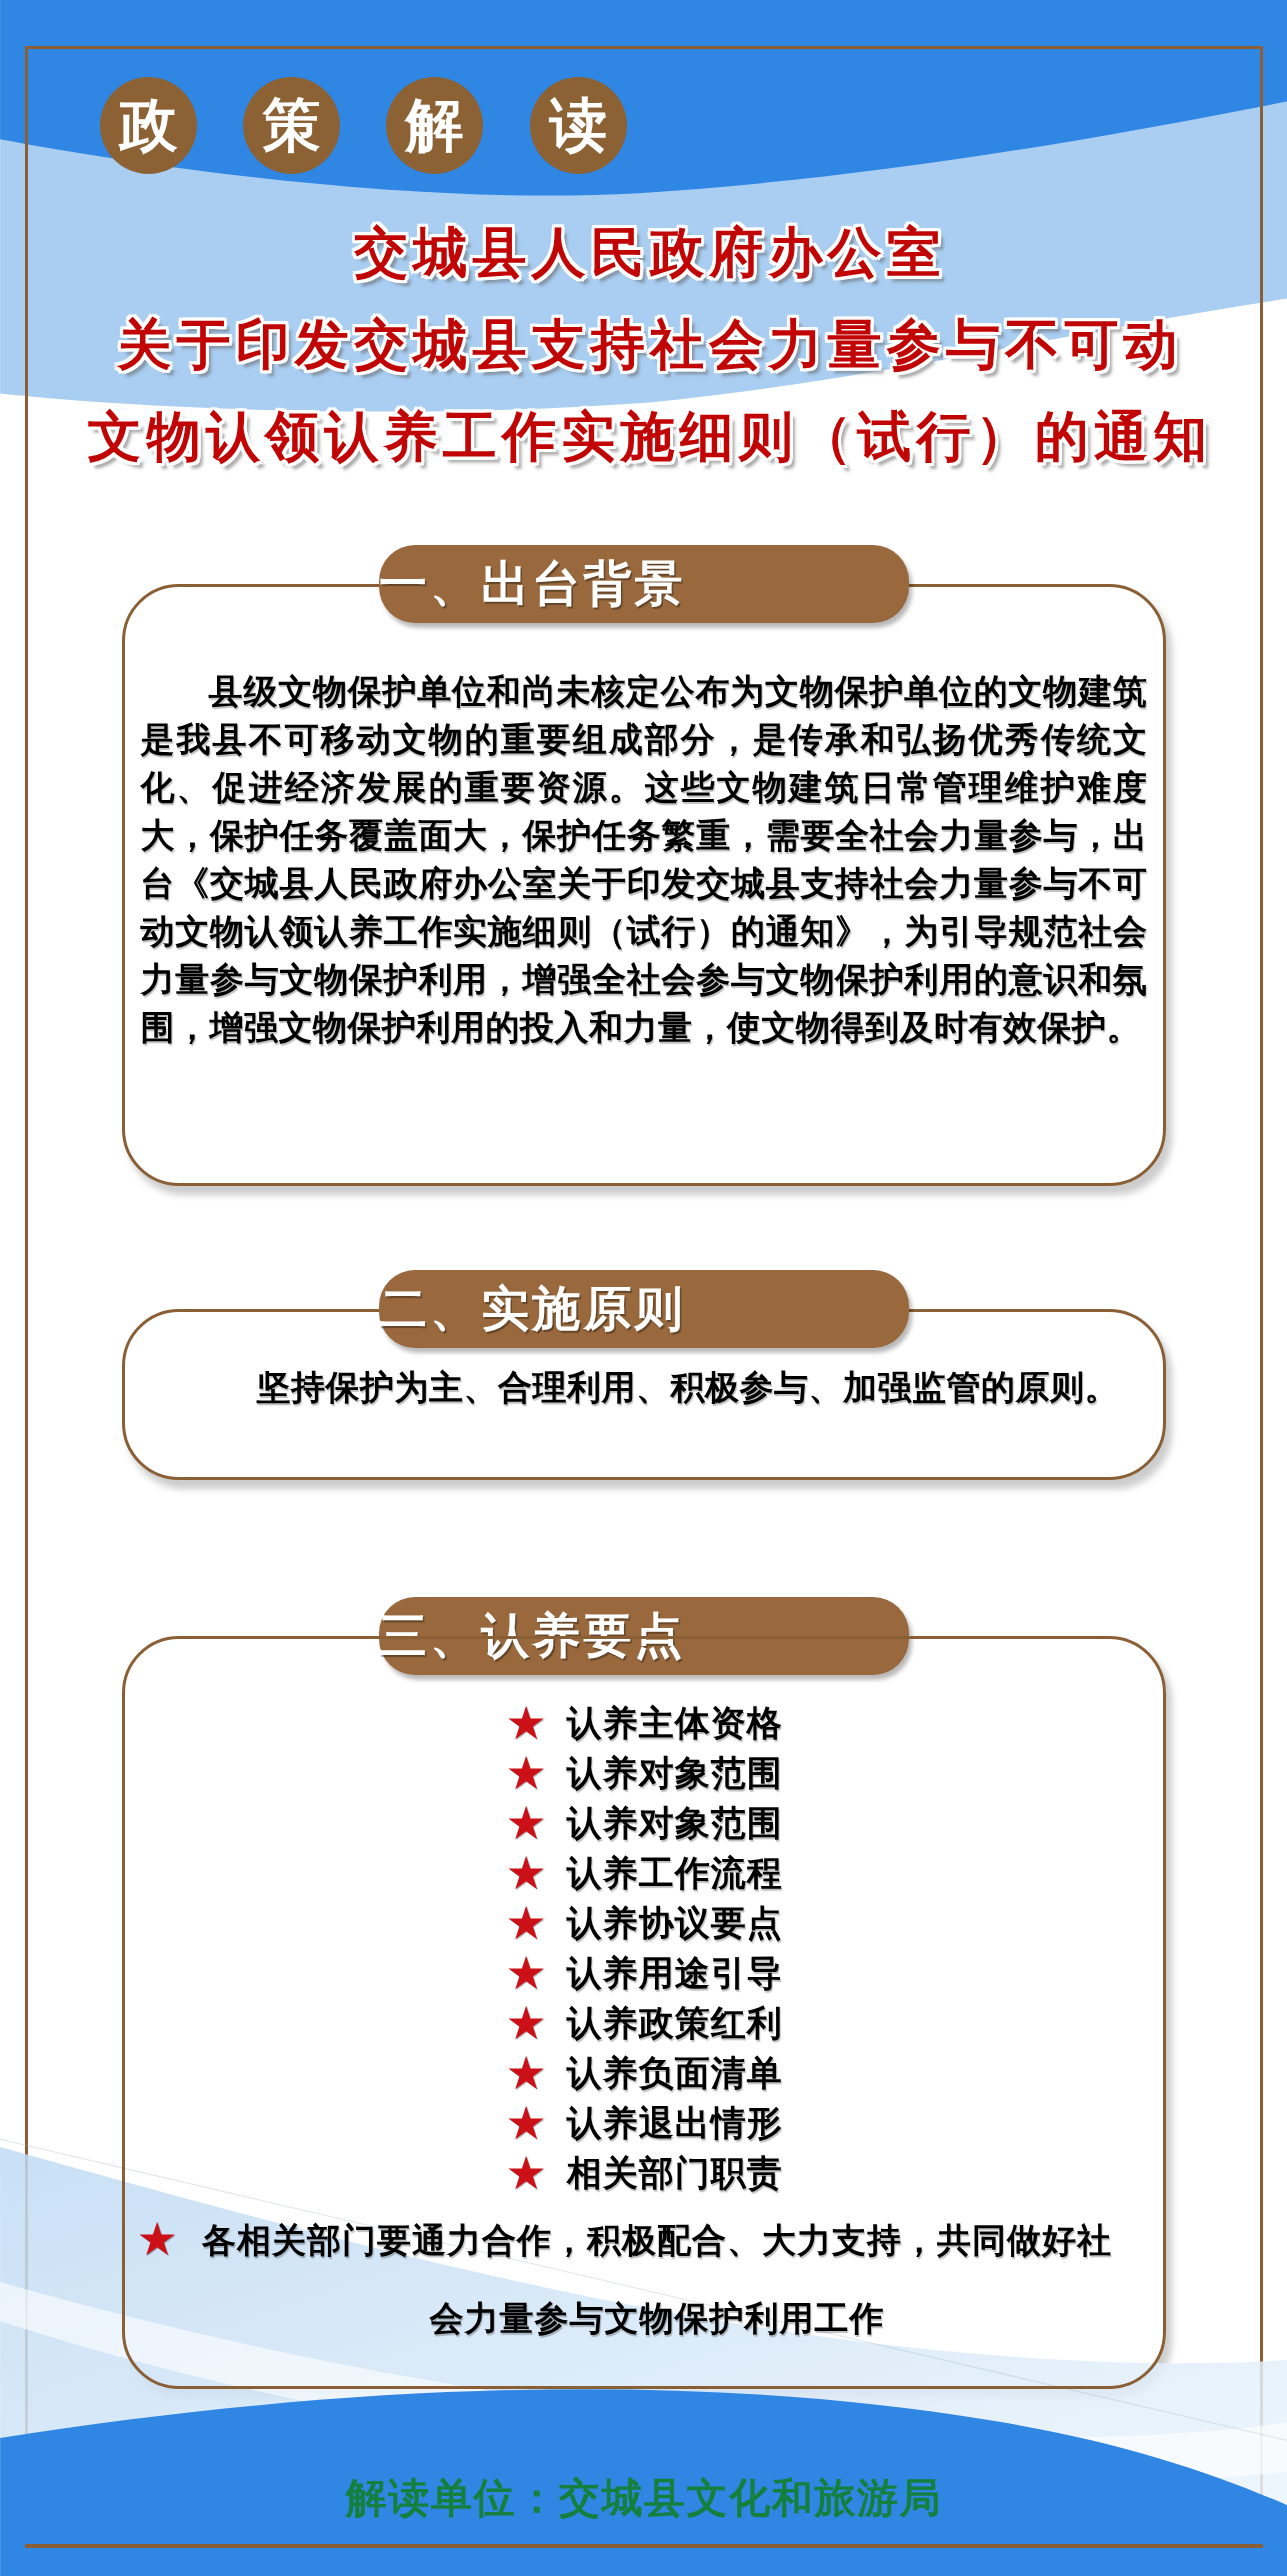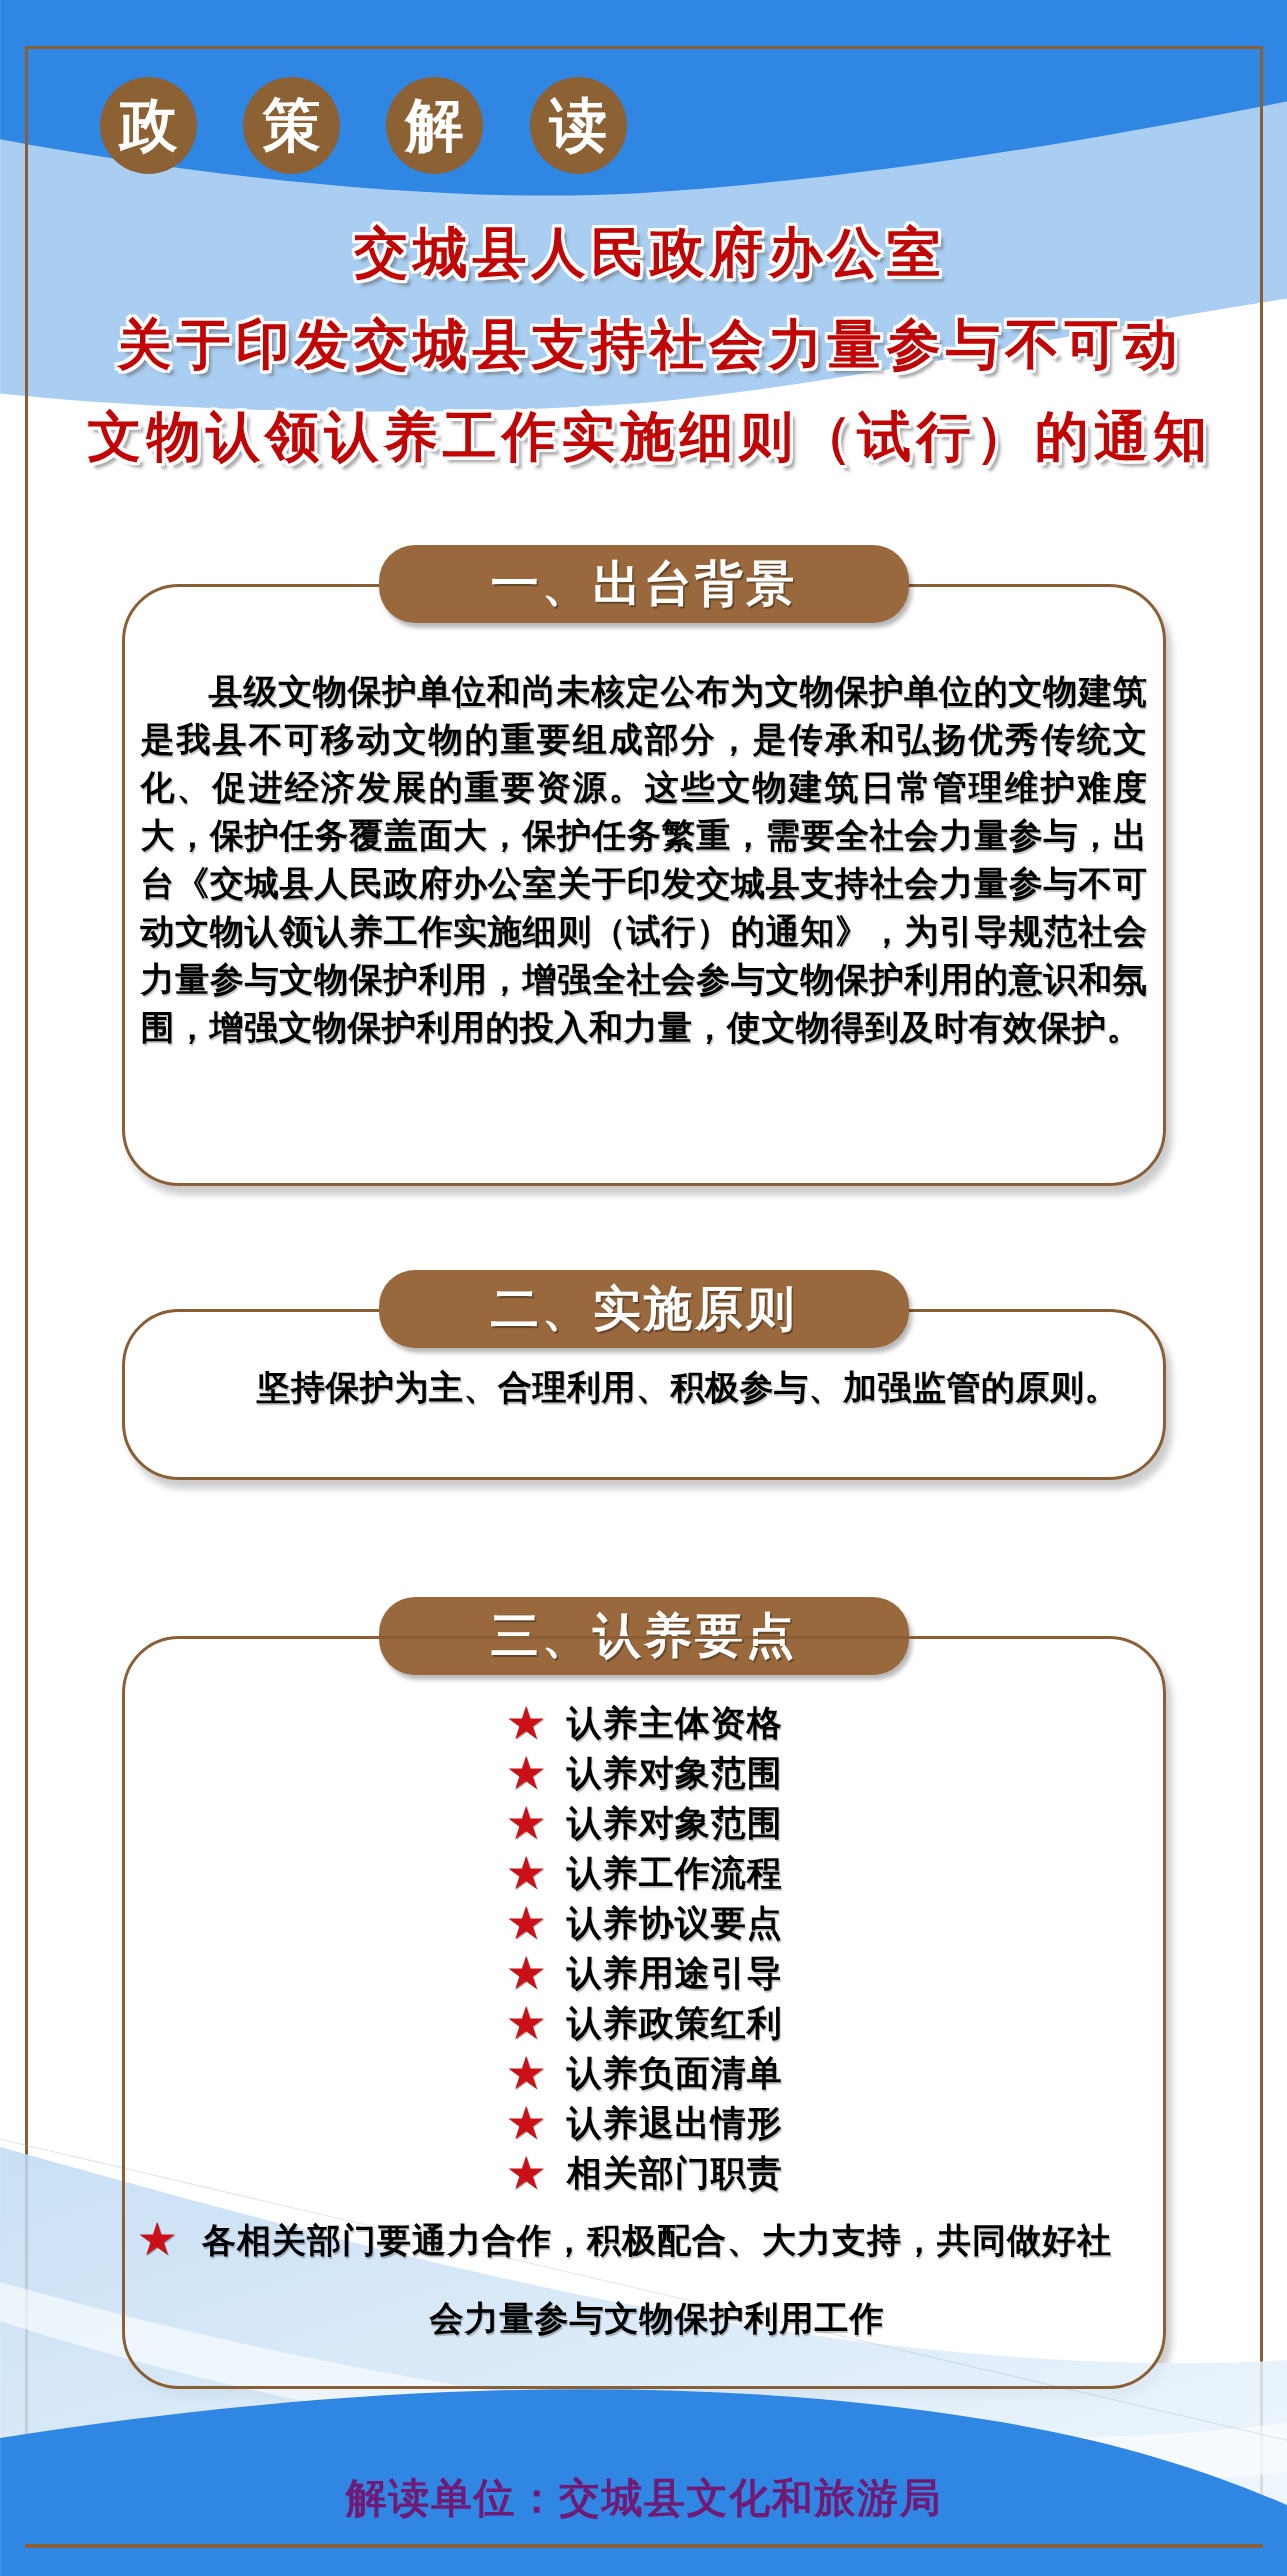--- a/index.html
+++ b/index.html
@@ -31,21 +31,21 @@
         box-sizing:border-box;box-shadow:5.2px 8.3px 7.3px rgba(0,0,0,.20);}
   .card1{top:584px;height:602px;}
   .card2{top:1309px;height:171px;padding-left:48px;}
   .card3{top:1636px;height:753px;}
   .card3bg{border:none;}
   .card3border{left:122px;top:1636px;width:1044px;height:753px;border:3.6px solid #8A5F35;
                border-radius:57px;box-sizing:border-box;background:transparent;}
 
   
   .pill{left:379px;width:530px;height:78px;border-radius:36px;background:#99693D;
-        display:flex;align-items:center;justify-content:center;color:#fff;
+        display:flex;align-items:center;color:#fff;
         font-size:48px;font-weight:700;letter-spacing:3.1px;
         box-shadow:3.1px 4.7px 4.7px rgba(0,0,0,.28);text-shadow:1.6px 2.1px 1px rgba(0,0,0,.35);}
   .pill1{top:545px;} .pill2{top:1270px;} .pill3{top:1597px;}
 
   
   .para{margin:0 15.6px;color:#000;font-weight:700;font-size:34px;line-height:48px;
         text-align:justify;text-indent:2em;letter-spacing:0.5px;
         text-shadow:1px 1.6px 1px rgba(0,0,0,.25);}
   .p1{padding-top:80px;} .p2{padding-top:51px;}
 
@@ -56,21 +56,21 @@
   .star{font-size:46px;line-height:1;color:#CB1117;
         filter:drop-shadow(1px 1.6px 0.5px rgba(0,0,0,.30));}
   .star-label{font-size:35px;font-weight:700;color:#000;letter-spacing:1px;
               text-shadow:1px 1.6px 1px rgba(0,0,0,.25);}
   .note{position:absolute;left:14.5px;top:565px;width:987px;display:flex;gap:12.5px;align-items:flex-start;}
   .note .star{margin-top:14.5px;}
   .note-text{width:937px;font-size:34px;font-weight:700;line-height:78px;color:#000;
              letter-spacing:1px;text-shadow:1px 1.6px 1px rgba(0,0,0,.25);text-align:center;}
 
   
-  .footer-label{top:2471px;left:0;right:0;text-align:center;color:#701a75;
+  .footer-label{top:2471px;left:0;right:0;text-align:center;color:#15803d;
                 font-size:41px;font-weight:700;letter-spacing:1.6px;}
   .bottomline{left:25px;top:2544px;width:1238px;height:3.6px;background:#8A5F35;}
 </style>
 </head>
 <body>
 
 <svg class="layer" width="1288" height="2576" viewBox="0 0 2480 4961">
   <path d="M0,0 H2480 V575 C2050,640 1700,730 1250,775 C850,805 350,795 0,758 Z" fill="#A9CEF2"></path>
   <path d="M0,0 H2480 V195 C2050,280 1650,345 1230,372 C830,395 330,330 0,268 Z" fill="#2F86E3"></path>
 </svg>

